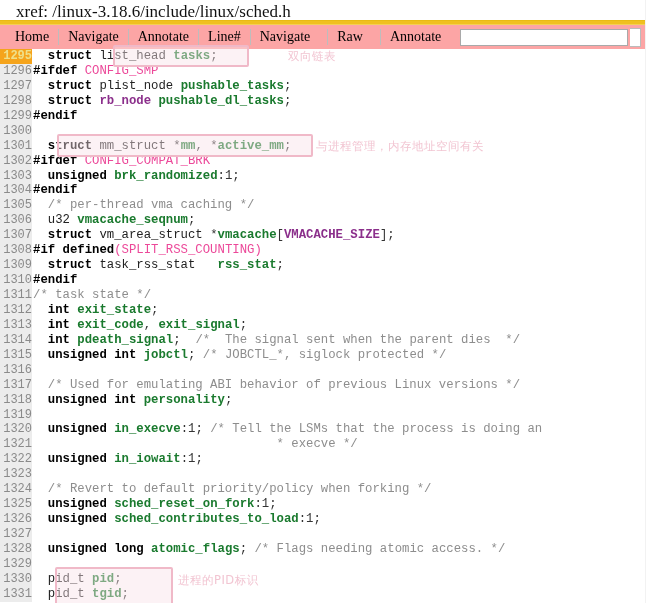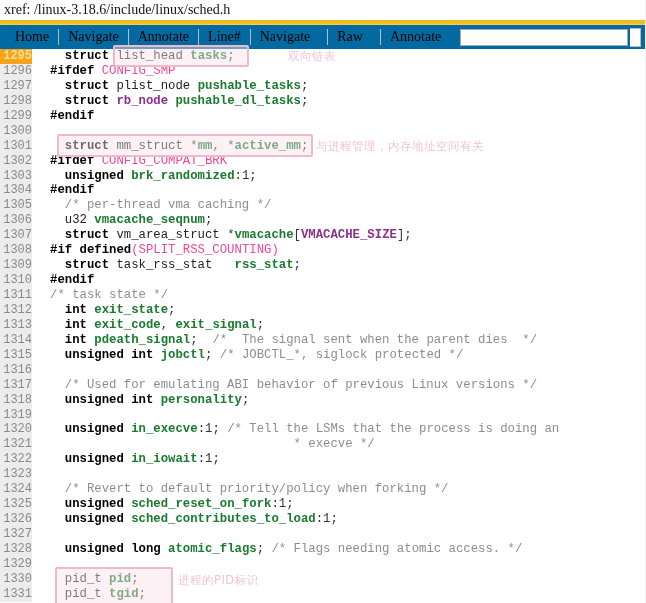--- a/index.html
+++ b/index.html
@@ -9,42 +9,42 @@
     background:#ffffff;
     font-family:"Liberation Serif",serif;
     font-size:13px;
     color:#000;
   }
   .page{position:relative;width:646px;height:603px;overflow:hidden;}
 
   
   .xref-bar{
     height:20px;
-    padding:2px 0 0 4px;
+    padding:2px 0 0 16px;
     box-sizing:border-box;
     font-family:"Liberation Serif",serif;
-    font-size:14px;
+    font-size:17px;
     color:#111;
     white-space:nowrap;
     background:#fff;
   }
   .gold-rule{
     height:3px;
     background:#f0c020;
     border-top:1px solid #e8bb14;
     border-bottom:1px solid #f3d055;
   }
 
   
   .menubar{
     height:24px;
     display:flex;
     align-items:center;
     padding-left:6px;
-    background:#0369a1;
+    background:#fca5a5;
     white-space:nowrap;
   }
   .menubar .mitem{
     font-family:"Liberation Serif",serif;
     font-size:14px;
     color:#000;
     padding:0 9px;
     line-height:20px;
     cursor:pointer;
   }
@@ -82,21 +82,21 @@
   }
   .ln{
     display:inline-block;
     width:32px;
     text-align:right;
     color:#8a8a8a;
     background:#ececec;
     font-family:"Liberation Mono",monospace;
     font-size:12px;
     user-select:none;
-    margin-right:18px;
+    margin-right:1px;
   }
   .ln.hl{
     background:#f5a41c;
     color:#efe08a;
     font-weight:bold;
   }
   .row{height:14.95px;}
 
   
   .kw{color:#000;font-weight:bold;}      

